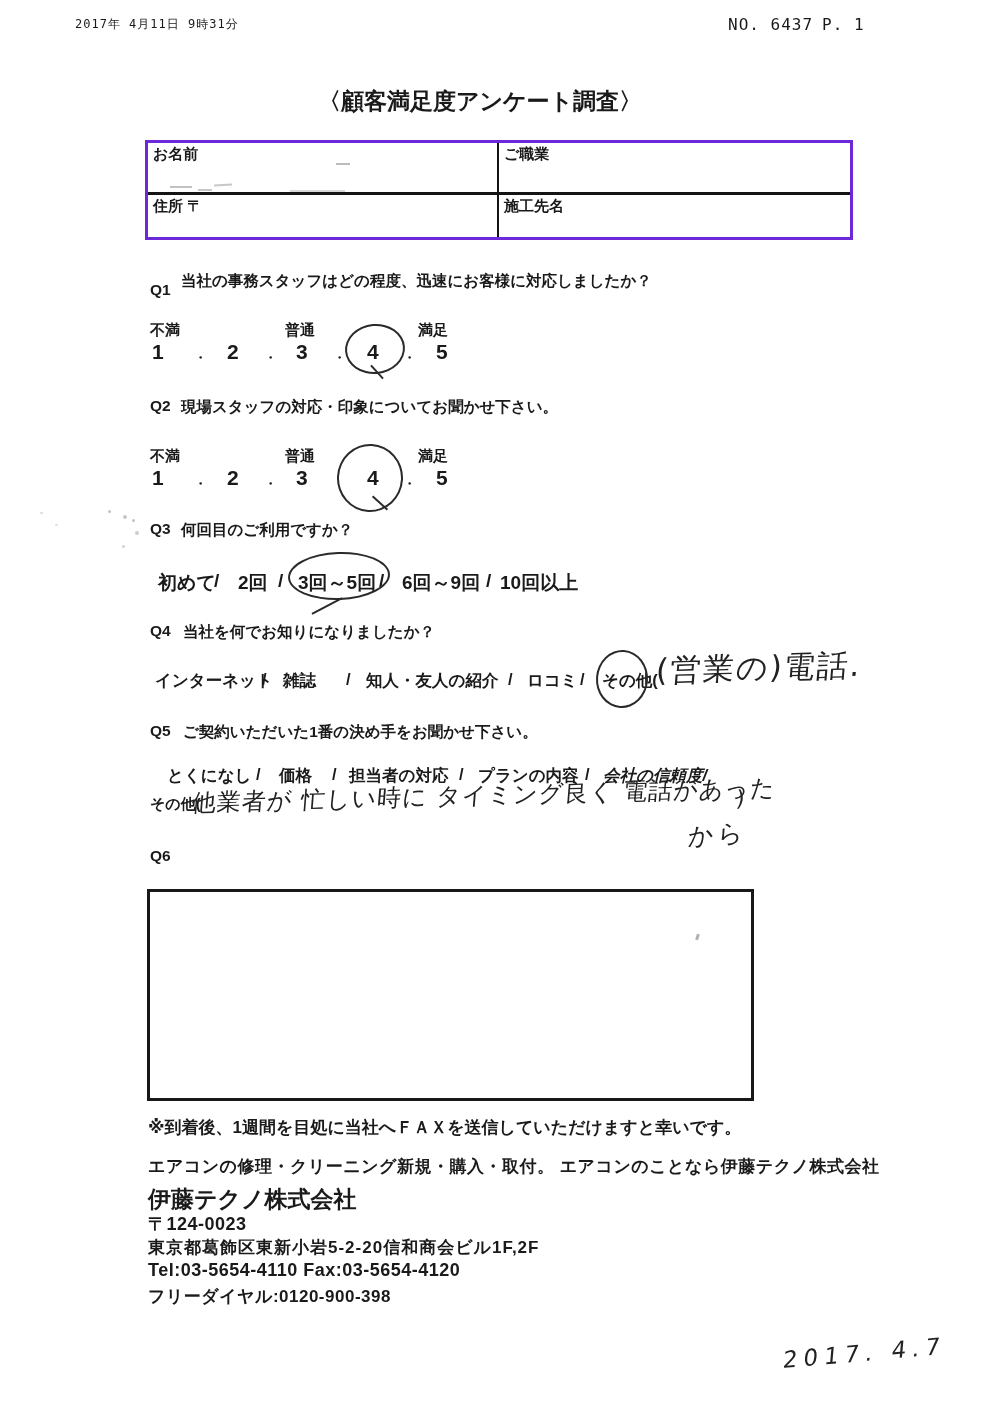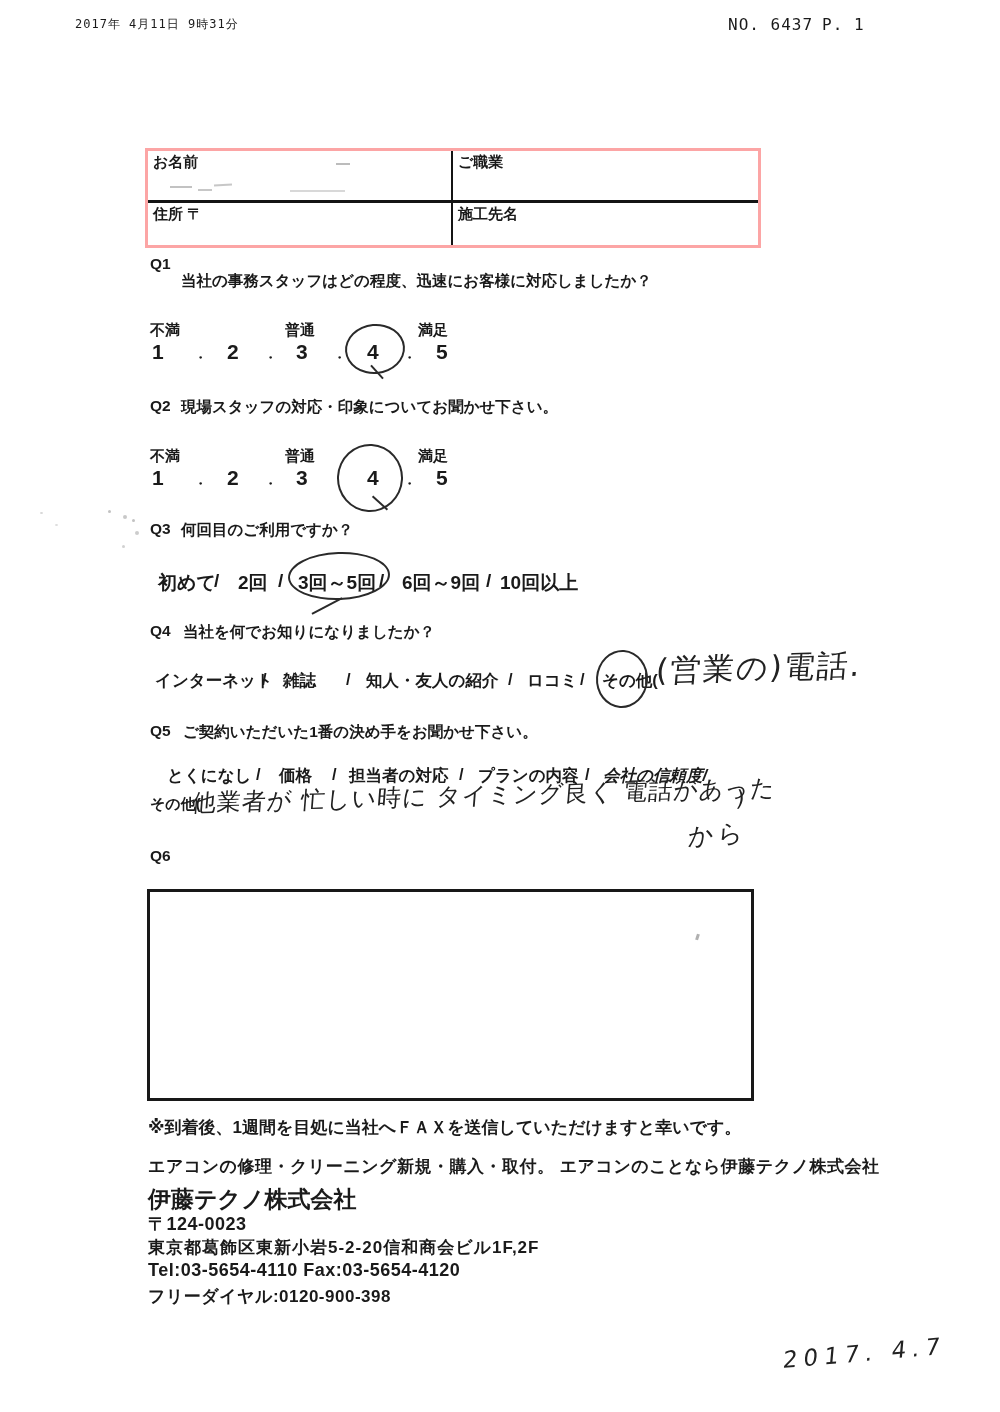--- a/index.html
+++ b/index.html
@@ -15,22 +15,22 @@
   .hand{
     font-family:"DejaVu Sans",sans-serif;font-weight:400;color:#222;
     transform:rotate(-1.5deg) skewX(-6deg);transform-origin:left center;
   }
   .circle{
     position:absolute;border:2px solid #2a2a2a;border-radius:50%;
     background:transparent;
   }
   .tail{position:absolute;border-top:2px solid #2a2a2a;height:0;}
   .tbl{
-    position:absolute;left:145px;top:148px;width:616px;height:100px;
-    border:3px solid #fca5a5;box-sizing:border-box;
+    position:absolute;left:145px;top:140px;width:708px;height:100px;
+    border:3px solid #6d28d9;box-sizing:border-box;
     display:grid;grid-template-columns:50% 50%;grid-template-rows:52px auto;
   }
   .cell{border-right:2px solid #141414;border-bottom:3px solid #141414;
     padding:2px 5px;font-size:15px;font-weight:700;box-sizing:border-box;}
   .cell.last-col{border-right:none;}
   .cell.last-row{border-bottom:none;}
   .qno{font-size:15.5px;font-weight:700;}
   .qtext{font-size:15.5px;font-weight:700;}
   .scale-label{font-size:15px;font-weight:700;}
   .num{font-size:21px;font-weight:600;}
@@ -44,20 +44,21 @@
 </style>
 </head>
 <body>
 
 <div class="page">
 
   <div class="abs mono" style="left:75px;top:16px;font-size:12px;letter-spacing:1px;">2017年 4月11日  9時31分</div>
   <div class="abs mono" style="left:728px;top:15px;font-size:16px;letter-spacing:1px;">NO. 6437</div>
   <div class="abs mono" style="left:822px;top:15px;font-size:16px;letter-spacing:1px;">P.  1</div>
 
+  <div class="abs b" style="left:280px;top:86px;width:400px;text-align:center;font-size:23px;">〈顧客満足度アンケート調査〉</div>
 
   <div class="tbl">
     <div class="cell">
       <span>お名前</span>
     </div>
     <div class="cell last-col">
       <span>ご職業</span>
     </div>
     <div class="cell last-row">
       <span>住所 〒</span>
@@ -66,21 +67,21 @@
       <span>施工先名</span>
     </div>
   </div>
 
   <div class="smudge" style="left:170px;top:186px;width:22px;height:2px;opacity:.55;"></div>
   <div class="smudge" style="left:198px;top:189px;width:14px;height:2px;opacity:.5;"></div>
   <div class="smudge" style="left:214px;top:184px;width:18px;height:2px;opacity:.5;transform:rotate(-3deg);"></div>
   <div class="smudge" style="left:290px;top:190px;width:55px;height:2px;opacity:.35;"></div>
   <div class="smudge" style="left:336px;top:163px;width:14px;height:2px;opacity:.6;"></div>
 
-  <span class="abs qno" style="left:150px;top:255px;">Q1</span>
+  <span class="abs qno" style="left:150px;top:281px;">Q1</span>
   <span class="abs qtext" style="left:181px;top:271px;">当社の事務スタッフはどの程度、迅速にお客様に対応しましたか？</span>
   <span class="abs scale-label" style="left:150px;top:321px;">不満</span>
   <span class="abs scale-label" style="left:285px;top:321px;">普通</span>
   <span class="abs scale-label" style="left:418px;top:321px;">満足</span>
   <span class="abs num" style="left:152px;top:340px;">1</span>
   <span class="abs dot" style="left:194px;top:349px;">・</span>
   <span class="abs num" style="left:227px;top:340px;">2</span>
   <span class="abs dot" style="left:264px;top:349px;">・</span>
   <span class="abs num" style="left:296px;top:340px;">3</span>
   <span class="abs dot" style="left:333px;top:349px;">・</span>

